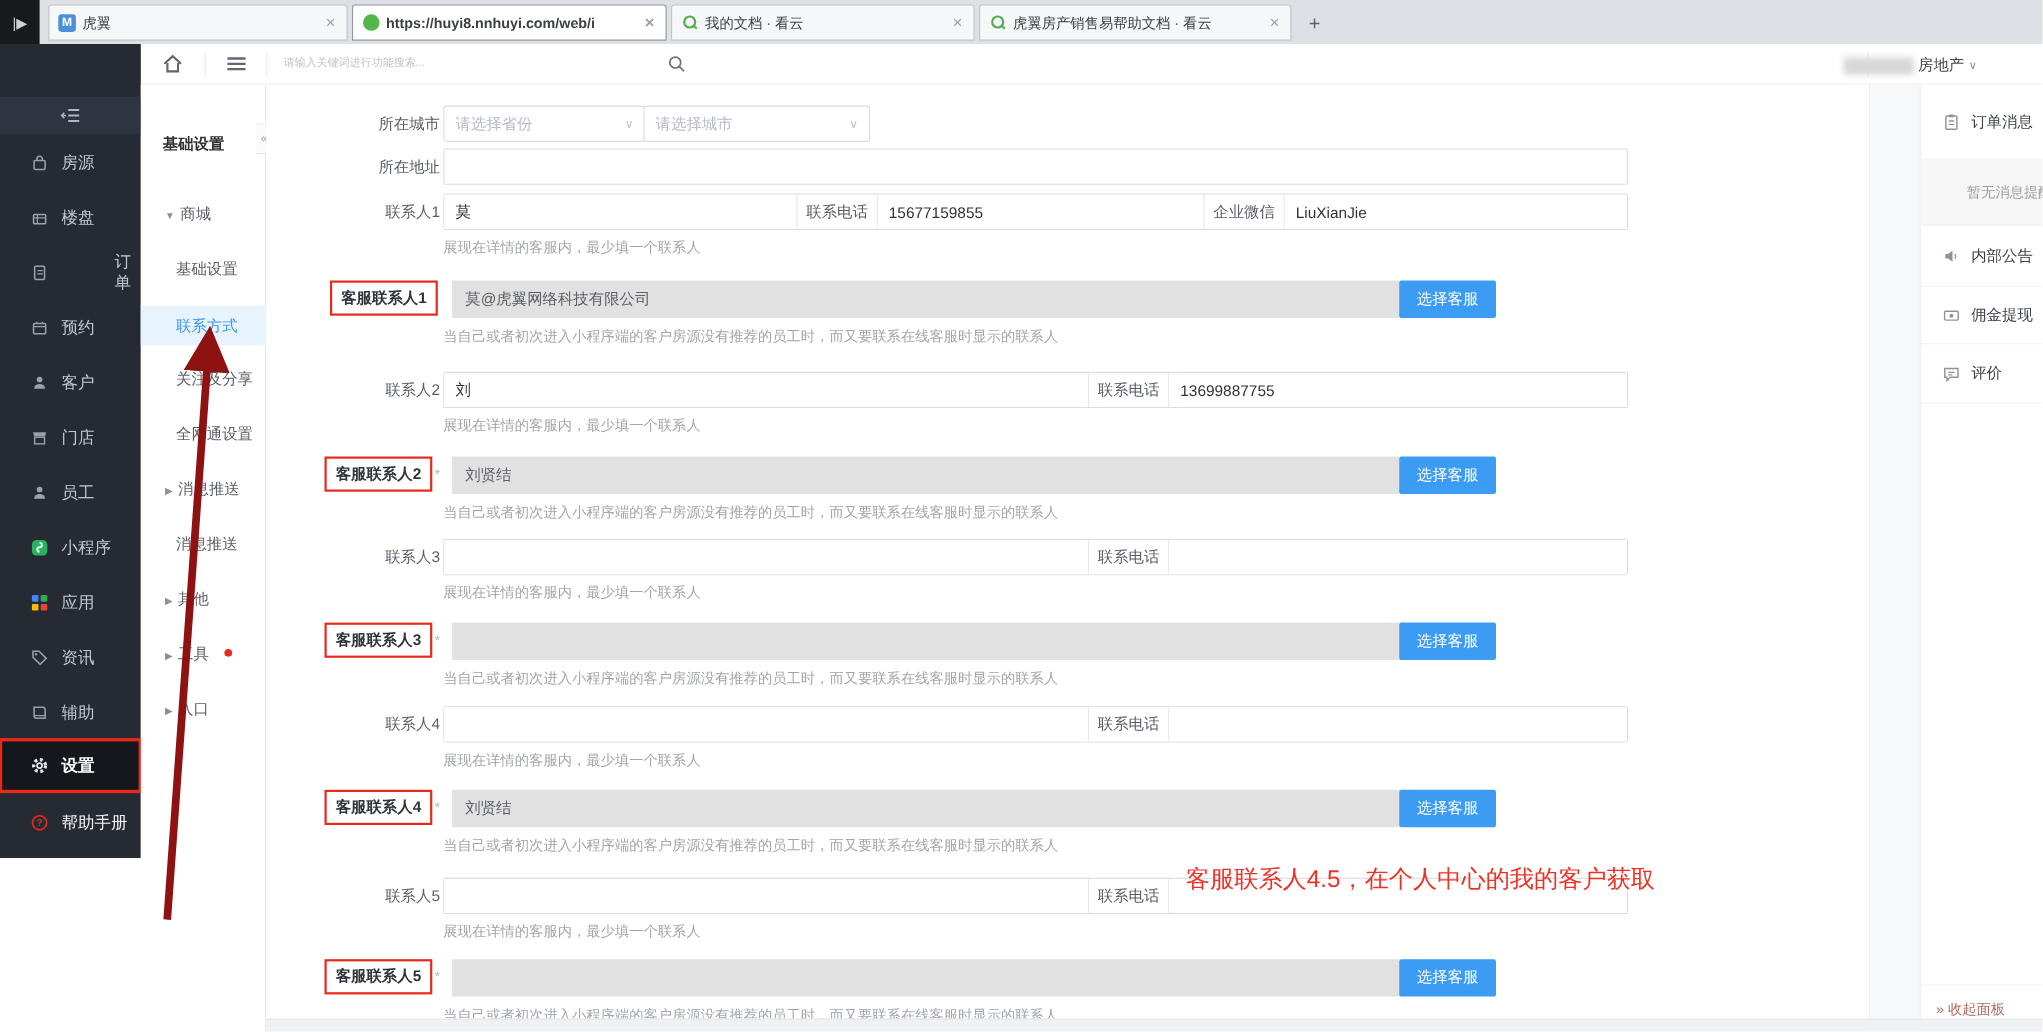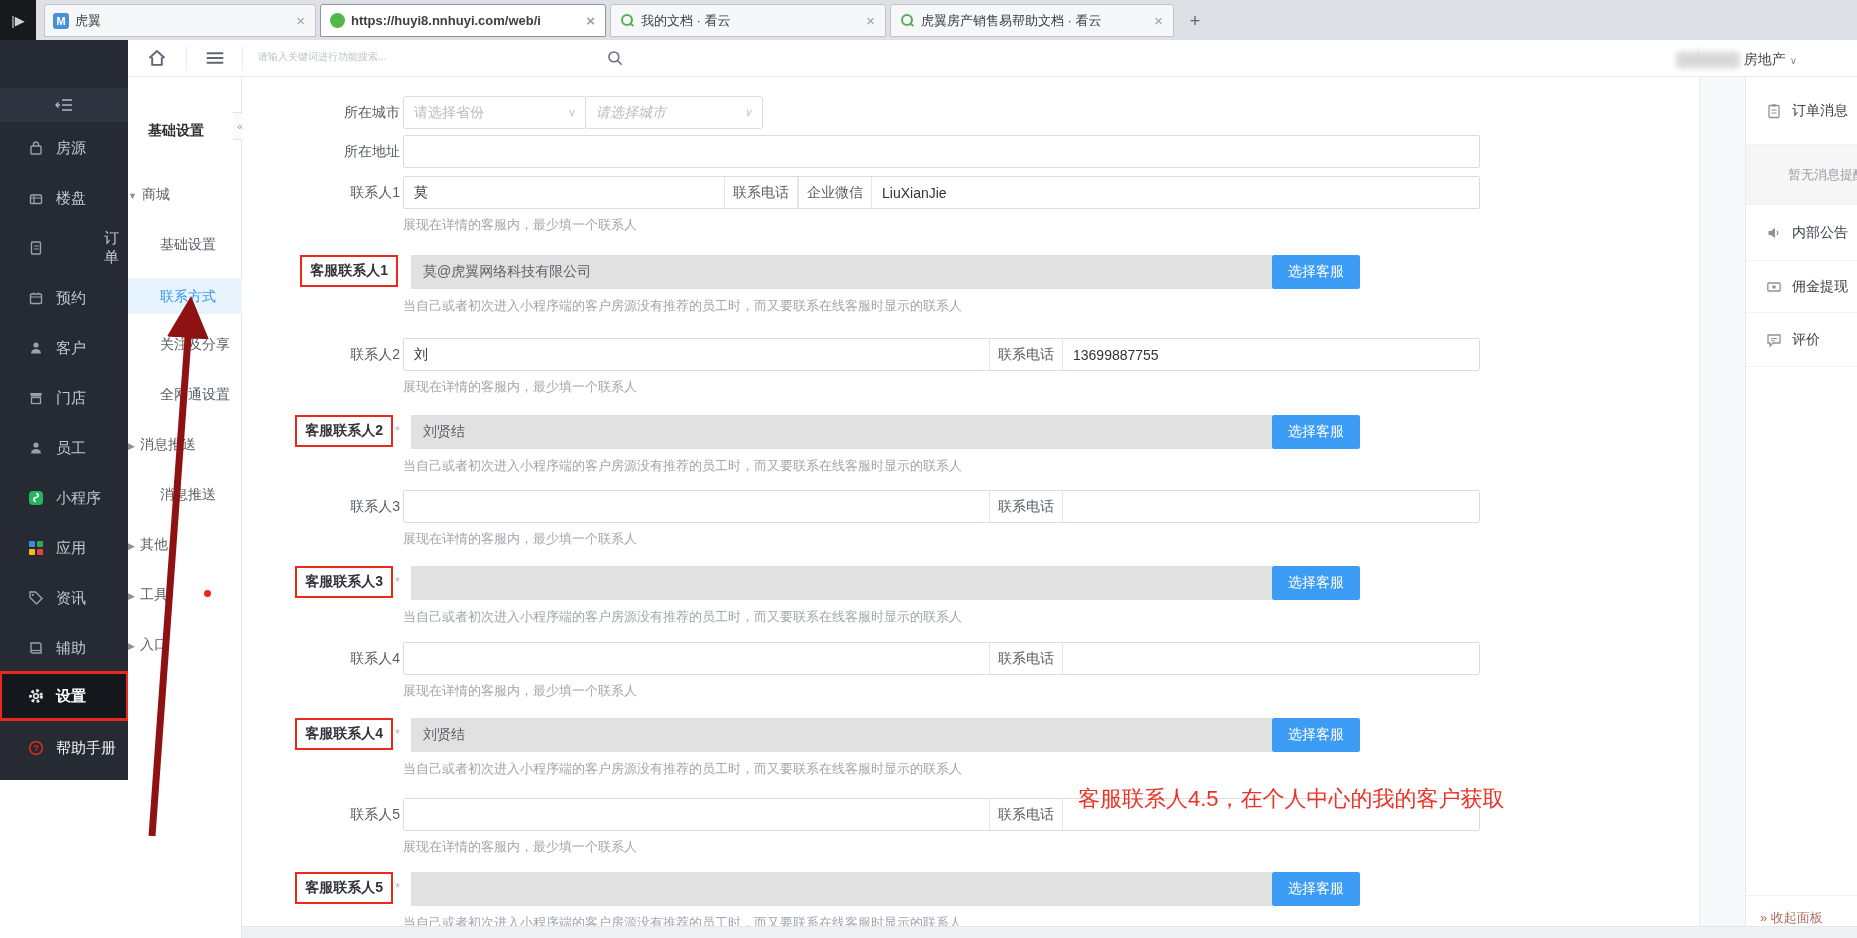--- a/index.html
+++ b/index.html
@@ -32,21 +32,21 @@
   
   .dark { position:absolute; left:0; top:40px; width:128px; height:740px; background:#262b33; }
   .collapseband { position:absolute; left:0; top:48px; width:128px; height:34px; background:#2e3540; color:#aeb6c2; display:flex; align-items:center; justify-content:center; }
   .navitem { position:absolute; left:0; width:128px; height:26px; display:flex; align-items:center; color:#c2c8d1; font-size:15px; }
   .navitem .nicon { width:16px; height:16px; margin:0 12px 0 28px; flex:0 0 16px; }
   .navitem.settings { height:48px; background:#14171c; outline:3px solid #e8291c; outline-offset:-2px; }
   .navitem.help { color:#f2f4f6; }
 
   
   .submenu { position:absolute; left:128px; top:77px; width:114px; height:861px; background:#fff; border-right:1px solid #e4e7ea; }
-  .smitem { position:absolute; left:0; width:114px; height:36px; line-height:36px; font-size:14px; color:#5a5e66; white-space:nowrap; overflow:hidden; }
+  .smitem { position:absolute; left:0; width:114px; height:36px; line-height:36px; font-size:14px; color:#5a5e66; padding-left:22px; white-space:nowrap; overflow:hidden; }
   .smitem.group { color:#303133; font-weight:bold; padding-left:20px; }
   .smitem .arrow { font-size:9px; color:#8a8f99; margin-right:5px; }
   .smitem.sub { padding-left:32px; }
   .smitem.active { background:#e7f3fd; color:#3a96ee; }
   .reddot { position:absolute; left:76px; top:14px; width:7px; height:7px; border-radius:50%; background:#e8291c; }
   .smcollapse { position:absolute; left:233px; top:112px; width:15px; height:28px; background:#fbfbfc; border:1px solid #dfe2e6; border-left:none; border-radius:0 3px 3px 0; font-size:11px; color:#9aa0a8; text-align:center; line-height:26px; }
 
   
   .content { position:absolute; left:242px; top:77px; width:1458px; height:861px; background:#fff; border-right:1px solid #ebedf0; }
   .frow { position:absolute; left:0; width:1458px; height:33px; }
@@ -299,36 +299,37 @@
   <div class="smcollapse">«</div>
 
   <div class="content">
 
     <div class="frow" style="top:19px;">
       <div class="flabel">所在城市</div>
       <div class="sel" style="left:161px;width:184px;">
         <span>请选择省份</span>
           <span class="chev">∨</span>
       </div>
-      <div class="sel" style="left:343px;width:178px;font-style:italic;">
+      <div class="sel" style="left:343px;width:206px;">
         <span>请选择城市</span>
           <span class="chev">∨</span>
       </div>
     </div>
 
     <div class="frow" style="top:58px;">
       <div class="flabel">所在地址</div>
       <input class="wideinput" value="" style="">
     </div>
 
     <div class="frow" style="top:99px;">
       <div class="flabel">联系人1</div>
       <div class="cgroup" style="width:1077px;">
         <input style="width: 320px;" value="莫">
         <span class="inlbl">联系电话</span>
+        <input style="width: 296px;" value="15677159855">
         <span class="inlbl">企业微信</span>
         <input style="flex: 1 1 0%;" value="LiuXianJie">
       </div>
     </div>
     <div class="hint" style="top:139px;">展现在详情的客服内，最少填一个联系人</div>
 
     <div class="frow" style="top:178px;height:34px;">
       <div class="cslabelwrap"><span class="csredbox">客服联系人1</span><span class="csmark"></span></div>
       <div class="grayfield">
           <span>莫@虎翼网络科技有限公司</span>

